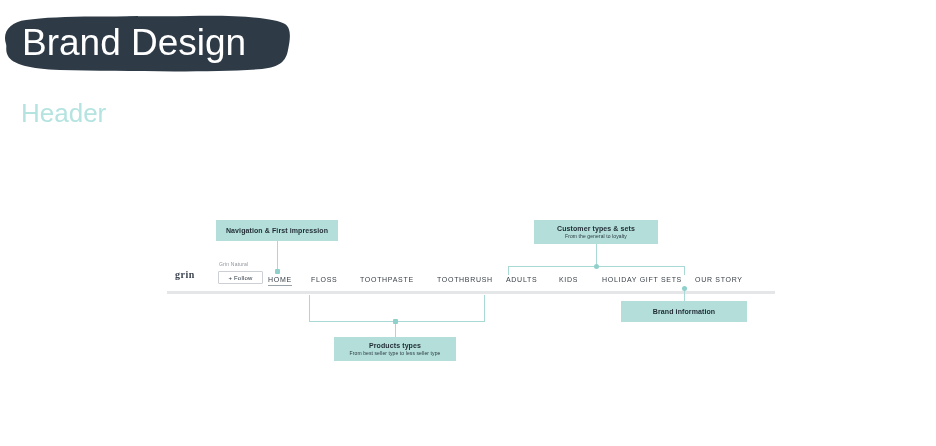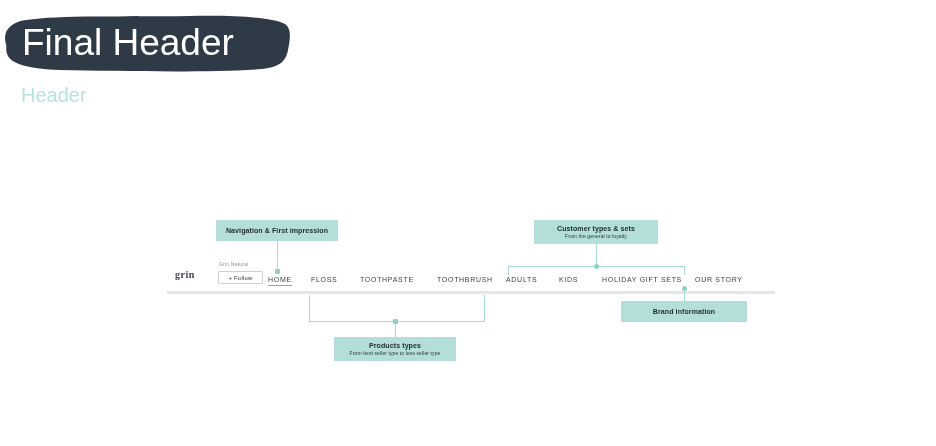--- a/index.html
+++ b/index.html
@@ -35,22 +35,22 @@
     line-height: 42px;
     color: #ffffff;
     letter-spacing: 0px;
     white-space: nowrap;
   }
 
   
   #section-label {
     position: absolute;
     left: 21px;
-    top: 84px;
-    font-size: 20px;
+    top: 98px;
+    font-size: 26px;
     color: #b4e3e0;
     letter-spacing: 0px;
     white-space: nowrap;
   }
 
   
   #wireframe {
     position: absolute;
     left: 0;
     top: 0;
@@ -168,21 +168,21 @@
 </style>
 </head>
 <body>
 
 <div id="title-banner">
   <svg class="brush" viewBox="0 0 292 58" preserveAspectRatio="none">
     <path d="M6,30 C2,18 10,8 26,6 C60,1 120,3 190,2 C240,1 275,4 285,10
              C292,15 290,26 288,36 C286,47 280,53 262,55 C210,59 120,57 60,56
              C30,55 12,50 8,42 C5,36 7,33 6,30 Z" fill="#2e3b47"></path>
   </svg>
-  <div class="title-text">Final Header</div>
+  <div class="title-text">Brand Design</div>
 </div>
 
 <div id="section-label">Header</div>
 
 <div id="wireframe">
 
   <div class="site-logo">grin</div>
   <div class="brand-sublabel">Grin Natural</div>
   <div class="follow-button">+ Follow</div>
 

